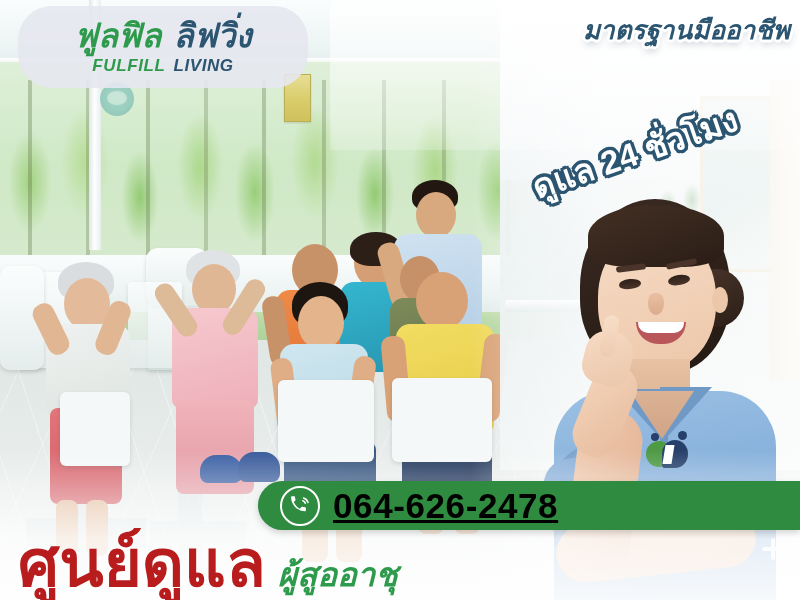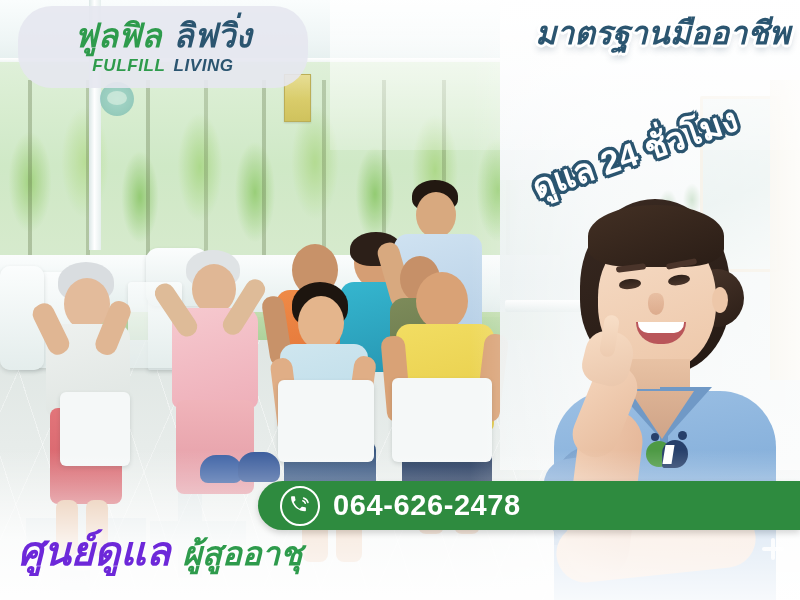--- a/index.html
+++ b/index.html
@@ -205,45 +205,45 @@
   .logo-en .b{color:#2b5570;margin-left:8px;}
 
   
   .headline{position:absolute;left:340px;top:10px;width:450px;text-align:right;}
   .hl1,.hl2{font-weight:700;font-style:italic;color:#2b5570;line-height:1;
     text-shadow:
       -2px -2px 0 #fff, 2px -2px 0 #fff, -2px 2px 0 #fff, 2px 2px 0 #fff,
       -3px 0 0 #fff, 3px 0 0 #fff, 0 -3px 0 #fff, 0 3px 0 #fff,
       0 5px 7px rgba(40,70,100,.30);}
   .hl1{font-size:40px;}
-  .hl2{font-size:32px;margin-top:7px;}
+  .hl2{font-size:26px;margin-top:7px;}
 
   
   .badge24{position:absolute;left:525px;top:163px;width:285px;
     transform:rotate(-19deg);transform-origin:left top;
     font-size:33px;font-weight:700;color:#fff;white-space:nowrap;
     text-shadow:
       -2.5px -2.5px 0 #2b5570, 2.5px -2.5px 0 #2b5570,
       -2.5px 2.5px 0 #2b5570, 2.5px 2.5px 0 #2b5570,
       -3.5px 0 0 #2b5570, 3.5px 0 0 #2b5570,
       0 -3.5px 0 #2b5570, 0 3.5px 0 #2b5570;}
 
   
   .phone-bar{position:absolute;left:258px;top:481px;width:542px;height:49px;
     background:#2e8b3f;border-radius:25px 0 0 25px;
     display:flex;align-items:center;padding-left:22px;box-sizing:border-box;
     box-shadow:0 3px 6px rgba(0,0,0,.16);}
   .phone-icon{width:36px;height:36px;border-radius:50%;border:2.6px solid #fff;
     display:flex;align-items:center;justify-content:center;flex:0 0 auto;}
   .phone-icon svg{width:21px;height:21px;display:block;}
-  .phone-num{margin-left:13px;font-size:29px;font-weight:700;color:#ffffff;letter-spacing:.6px;}
+  .phone-num{margin-left:13px;font-size:35px;font-weight:700;color:#000000;letter-spacing:.6px;text-decoration:underline;}
 
   
   .bottom-title{position:absolute;left:18px;top:531px;display:flex;align-items:baseline;}
-  .bt-main{font-size:40px;font-weight:700;font-style:italic;color:#6d28d9;line-height:1;
+  .bt-main{font-size:65px;font-weight:700;color:#b91c1c;line-height:1;
     text-shadow:0 3px 5px rgba(255,255,255,.9);}
   .bt-sub{margin-left:12px;font-size:33px;font-weight:700;font-style:italic;color:#2e9b4c;line-height:1;
     text-shadow:0 2px 4px rgba(255,255,255,.9);}
 </style>
 </head>
 <body>
 
 <div class="banner">
 
   <div class="photo-base">

